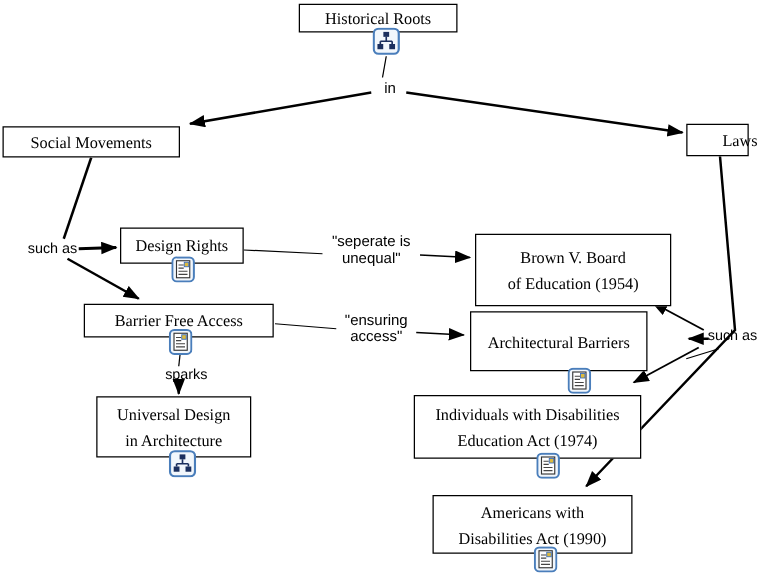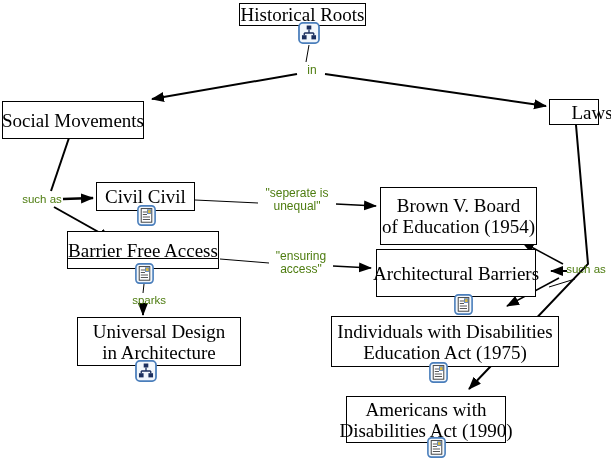--- a/index.html
+++ b/index.html
@@ -4,25 +4,25 @@
 <style>
   html,body{margin:0;padding:0;background:#ffffff;}
   #canvas{
     position:relative;width:611px;height:465px;background:#ffffff;overflow:hidden;
     font-family:"Liberation Serif","DejaVu Serif",serif;
   }
   #wires{position:absolute;left:0;top:0;width:611px;height:465px;}
   .node{
     position:absolute;box-sizing:border-box;background:#ffffff;border:1.5px solid #000000;
     display:flex;flex-direction:column;align-items:center;justify-content:center;
-    font-size:19px;color:#000000;text-align:center;line-height:21px;white-space:nowrap;
+    font-size:13px;color:#000000;text-align:center;line-height:21px;white-space:nowrap;
   }
   .lbl{
     position:absolute;font-family:"Liberation Sans","DejaVu Sans",sans-serif;
-    font-size:11.5px;color:#4d7c0f;text-align:center;line-height:13px;white-space:nowrap;
+    font-size:11.5px;color:#000000;text-align:center;line-height:13px;white-space:nowrap;
   }
   .icon{position:absolute;}
   .icon svg{display:block;}
 </style>
 </head>
 <body>
 
 <div id="canvas">
 
   <svg id="wires" viewBox="0 0 611 465">
@@ -63,53 +63,53 @@
     <line x1="567" y1="271" x2="551" y2="271" stroke="#000" stroke-width="2" marker-end="url(#arr)"></line>
     <line x1="575" y1="279" x2="549" y2="287" stroke="#000" stroke-width="1"></line>
 
     <line x1="559" y1="278" x2="507" y2="306" stroke="#000" stroke-width="1.5" marker-end="url(#arr)"></line>
   </svg>
 
   <div class="node" style="left:239px;top:3px;width:127px;height:23px;">
     <span>Historical Roots</span>
   </div>
 
-  <div class="node" style="left:2px;top:101px;width:142px;height:38px;">
+  <div class="node" style="left:2px;top:101px;width:142px;height:25px;">
     <span>Social Movements</span>
   </div>
 
   <div class="node" style="left:549px;top:99px;width:50px;height:26px;padding-left:36px;">
     <span>Laws</span>
   </div>
 
   <div class="node" style="left:96px;top:182px;width:99px;height:29px;">
-    <span>Civil Civil</span>
+    <span>Design Rights</span>
   </div>
 
-  <div class="node" style="left:67px;top:231px;width:152px;height:38px;text-decoration:underline;">
+  <div class="node" style="left:67px;top:243px;width:152px;height:27px;">
     <span>Barrier Free Access</span>
   </div>
 
-  <div class="node" style="left:77px;top:317px;width:164px;height:49px;">
+  <div class="node" style="left:77px;top:317px;width:124px;height:49px;">
     <span>Universal Design</span>
     <span>in Architecture</span>
   </div>
 
   <div class="node" style="left:380px;top:187px;width:157px;height:58px;">
     <span>Brown V. Board</span>
     <span>of Education (1954)</span>
   </div>
 
-  <div class="node" style="left:376px;top:249px;width:160px;height:48px;">
+  <div class="node" style="left:376px;top:249px;width:142px;height:48px;">
     <span>Architectural Barriers</span>
   </div>
 
-  <div class="node" style="left:331px;top:316px;width:228px;height:51px;">
+  <div class="node" style="left:331px;top:316px;width:182px;height:51px;">
     <span>Individuals with Disabilities</span>
-    <span>Education Act (1975)</span>
+    <span>Education Act (1974)</span>
   </div>
 
   <div class="node" style="left:346px;top:396px;width:160px;height:47px;">
     <span>Americans with</span>
     <span>Disabilities Act (1990)</span>
   </div>
 
   <div class="lbl" style="left:300px;top:64px;width:24px;font-size:12px;">in</div>
   <div class="lbl" style="left:18px;top:193px;width:48px;">such as</div>
   <div class="lbl" style="left:563px;top:263px;width:46px;">such as</div>

